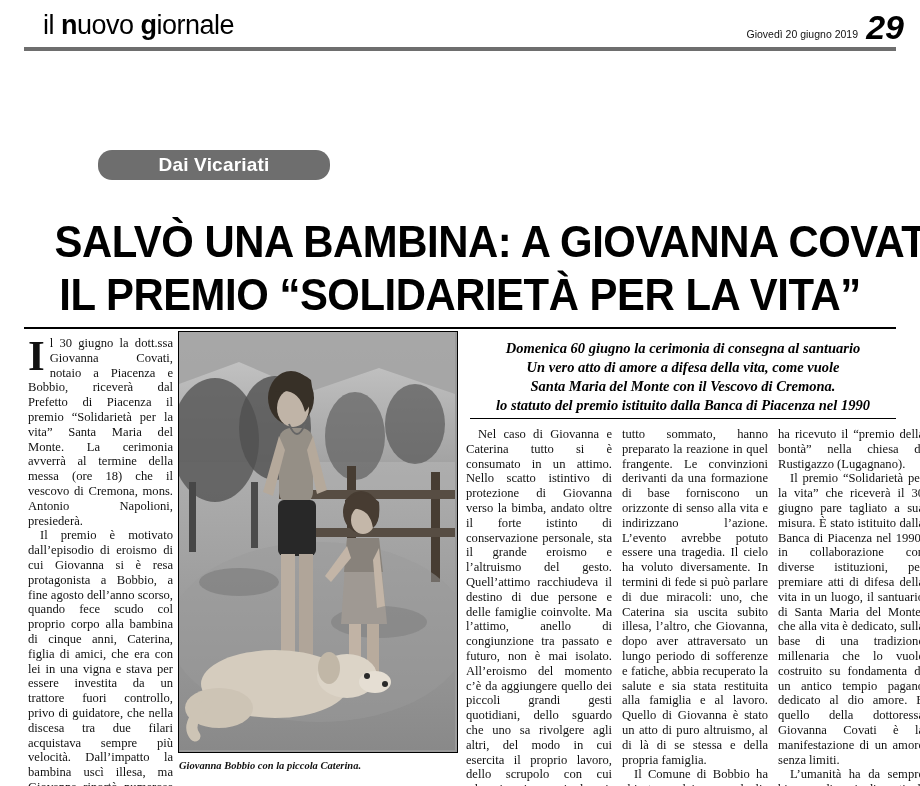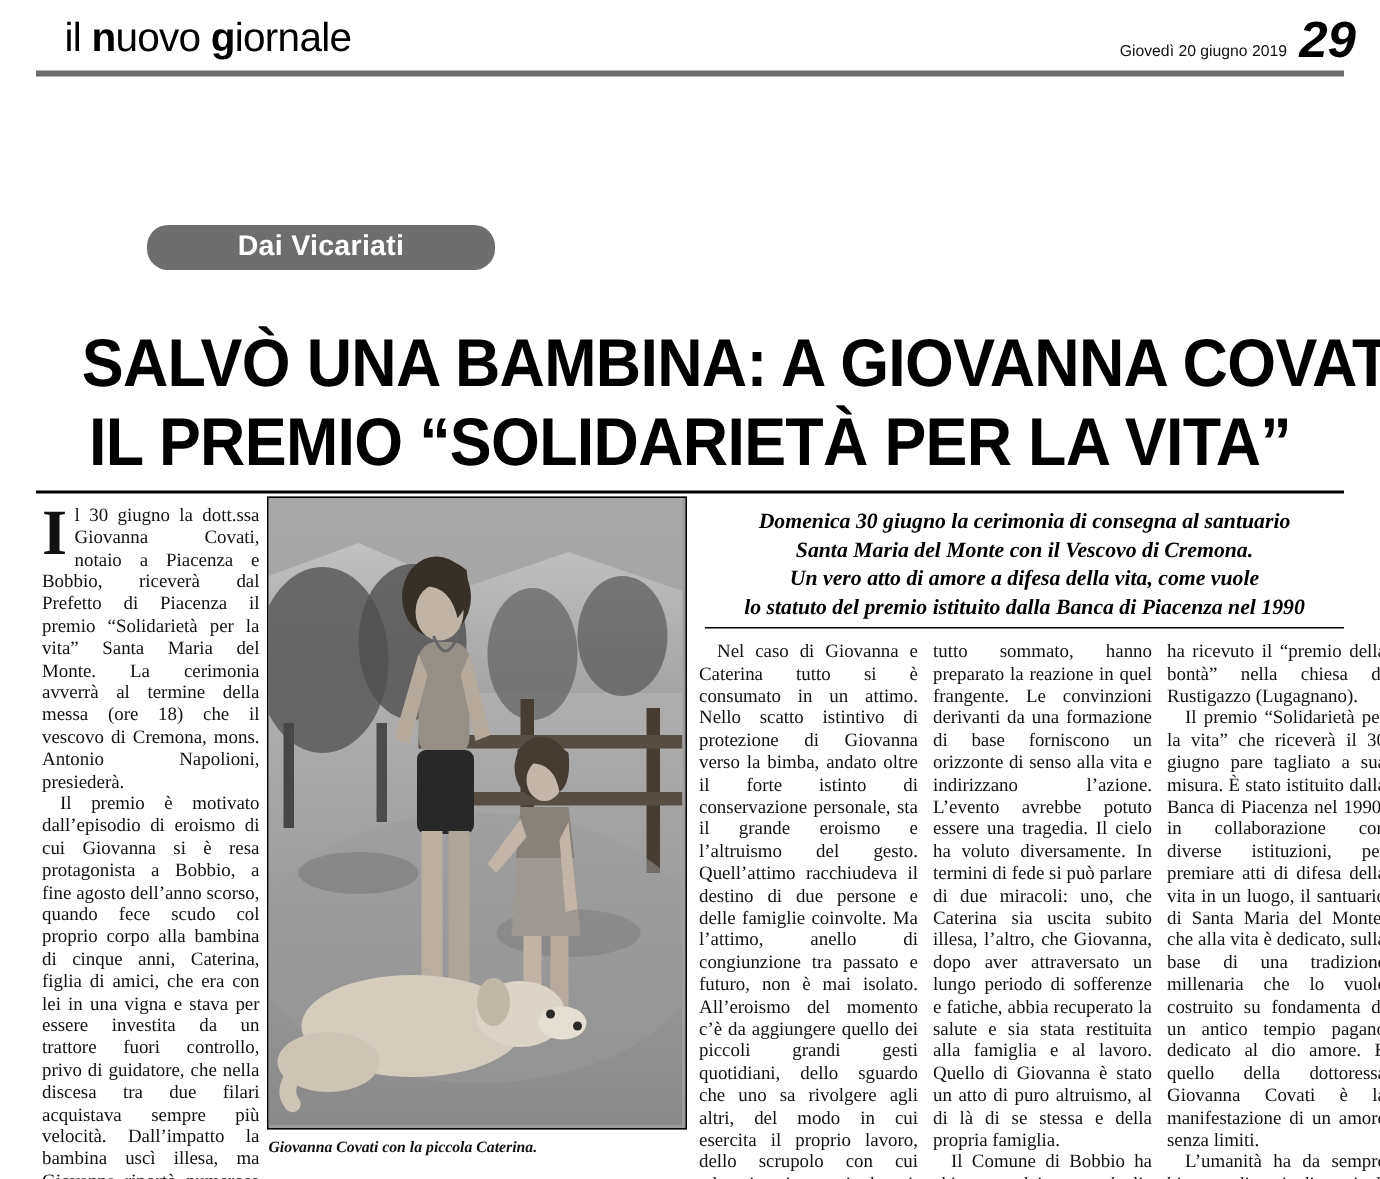--- a/index.html
+++ b/index.html
@@ -187,23 +187,23 @@
     <span>Dai Vicariati</span>
   </div>
 
   <div class="headline">
     <span class="hl hl1">SALVÒ UNA BAMBINA: A GIOVANNA COVATI</span>
     <span class="hl hl2">IL PREMIO “SOLIDARIETÀ PER LA VITA”</span>
   </div>
   <div class="rule-head"></div>
 
   <div class="standfirst">
-    <span>Domenica 30 giugno la cerimonia di consegna al santuario</span>
+    <span>Domenica 60 giugno la cerimonia di consegna al santuario</span>
+    <span>Un vero atto di amore a difesa della vita, come vuole</span>
     <span>Santa Maria del Monte con il Vescovo di Cremona.</span>
-    <span>Un vero atto di amore a difesa della vita, come vuole</span>
     <span>lo statuto del premio istituito dalla Banca di Piacenza nel 1990</span>
   </div>
   <div class="rule-sf"></div>
 
   <div class="photo">
     <svg width="276" height="418" viewBox="0 0 276 418">
       <defs>
         <linearGradient id="sky" x1="0" y1="0" x2="0" y2="1">
           <stop offset="0%" stop-color="#d8d8d8"></stop>
           <stop offset="100%" stop-color="#bdbdbd"></stop>
@@ -264,21 +264,21 @@
         <ellipse cx="196" cy="350" rx="16" ry="11" fill="#efe8dc"></ellipse>
         <ellipse cx="150" cy="336" rx="11" ry="16" fill="#c9bfae"></ellipse>
         <circle cx="188" cy="344" r="3" fill="#2b2b2b"></circle>
         <circle cx="206" cy="352" r="3" fill="#2b2b2b"></circle>
         <ellipse cx="40" cy="376" rx="34" ry="20" fill="#d6ccbd"></ellipse>
         <path d="M28 372 Q6 392 16 404" stroke="#d6ccbd" stroke-width="11" fill="none" stroke-linecap="round"></path>
       </g>
       <rect x="0" y="0" width="276" height="418" fill="#000" opacity="0.04"></rect>
     </svg>
   </div>
-  <div class="caption">Giovanna Covati con la piccola Caterina.</div>
+  <div class="caption">Giovanna Bobbio con la piccola Caterina.</div>
 
   <div class="col" id="col1">
     <p class="first"><span class="dropcap">I</span><span>l 30 giugno la dott.ssa Giovanna Covati, notaio a Piacenza e Bobbio, riceverà dal Prefetto di Piacenza il premio “Solidarietà per la vita” Santa Maria del Monte. La cerimonia avverrà al termine della messa (ore 18) che il vescovo di Cremona, mons. Antonio Napolioni, presiederà.</span></p>
     <p><span>Il premio è motivato dall’episodio di eroismo di cui Giovanna si è resa protagonista a Bobbio, a fine agosto dell’anno scorso, quando fece scudo col proprio corpo alla bambina di cinque anni, Caterina, figlia di amici, che era con lei in una vigna e stava per essere investita da un trattore fuori controllo, privo di guidatore, che nella discesa tra due filari acquistava sempre più velocità. Dall’impatto la bambina uscì illesa, ma Giovanna riportò numerose fratture e gravi lesioni da schiacciamento che la costrinsero a un lungo ricovero in rianimazione a Parma e, poi, in riabilitazione a Castel San Giovanni.</span></p>
 
   </div>
 
   <div class="col" id="col2">
     <p><span>Nel caso di Giovanna e Caterina tutto si è consumato in un attimo. Nello scatto istintivo di protezione di Giovanna verso la bimba, andato oltre il forte istinto di conservazione personale, sta il grande eroismo e l’altruismo del gesto. Quell’attimo racchiudeva il destino di due persone e delle famiglie coinvolte. Ma l’attimo, anello di congiunzione tra passato e futuro, non è mai isolato. All’eroismo del momento c’è da aggiungere quello dei piccoli grandi gesti quotidiani, dello sguardo che uno sa rivolgere agli altri, del modo in cui esercita il proprio lavoro, dello scrupolo con cui adempie ai propri doveri, degli ideali e della fede in cui crede. Questi i pilastri che,</span></p>
   </div>

